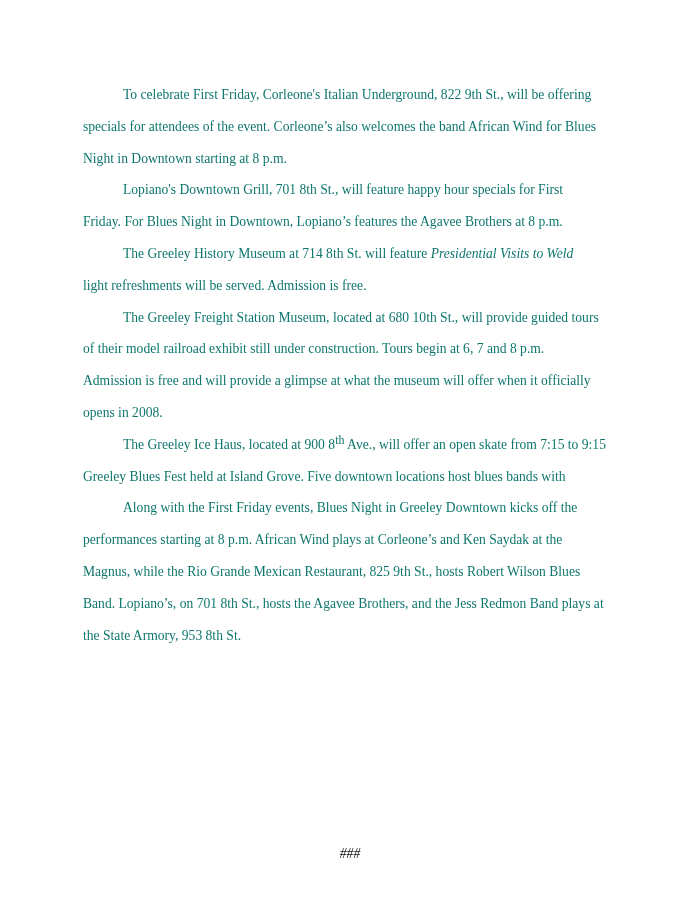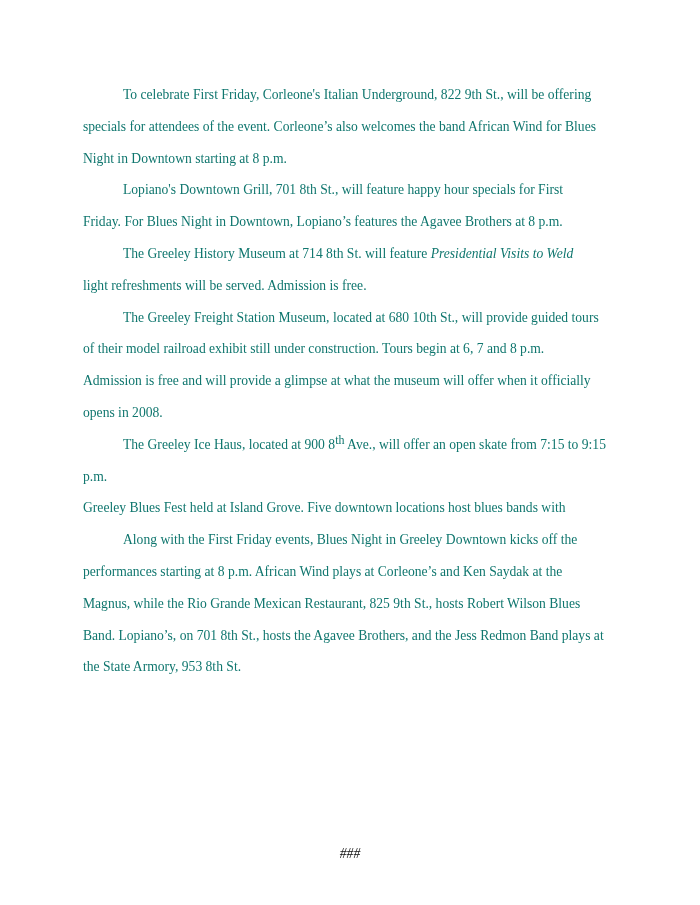--- a/index.html
+++ b/index.html
@@ -54,21 +54,20 @@
 
   <p class="para">
     <span class="line first">The Greeley Freight Station Museum, located at 680 10th St., will provide guided tours</span>
     <span class="line">of their model railroad exhibit still under construction.  Tours begin at 6, 7 and 8 p.m.</span>
     <span class="line">Admission is free and will provide a glimpse at what the museum will offer when it officially</span>
     <span class="line">opens in 2008.</span>
   </p>
 
   <p class="para">
     <span class="line first"><span>The Greeley Ice Haus, located at 900 8</span><sup>th</sup><span> Ave., will offer an open skate from 7:15 to 9:15</span></span>
-    <span class="line">p.m.</span>
   </p>
 
   <p class="para">
     <span class="line">Greeley Blues Fest held at Island Grove.  Five downtown locations host blues bands with</span>
     <span class="line first">Along with the First Friday events, Blues Night in Greeley Downtown kicks off the</span>
     <span class="line">performances starting at 8 p.m.  African Wind plays at Corleone’s and Ken Saydak at the</span>
     <span class="line">Magnus, while the Rio Grande Mexican Restaurant, 825 9th St., hosts Robert Wilson Blues</span>
     <span class="line">Band.  Lopiano’s, on 701 8th St., hosts the Agavee Brothers, and the Jess Redmon Band plays at</span>
     <span class="line">the State Armory, 953 8th St.</span>
   </p>

